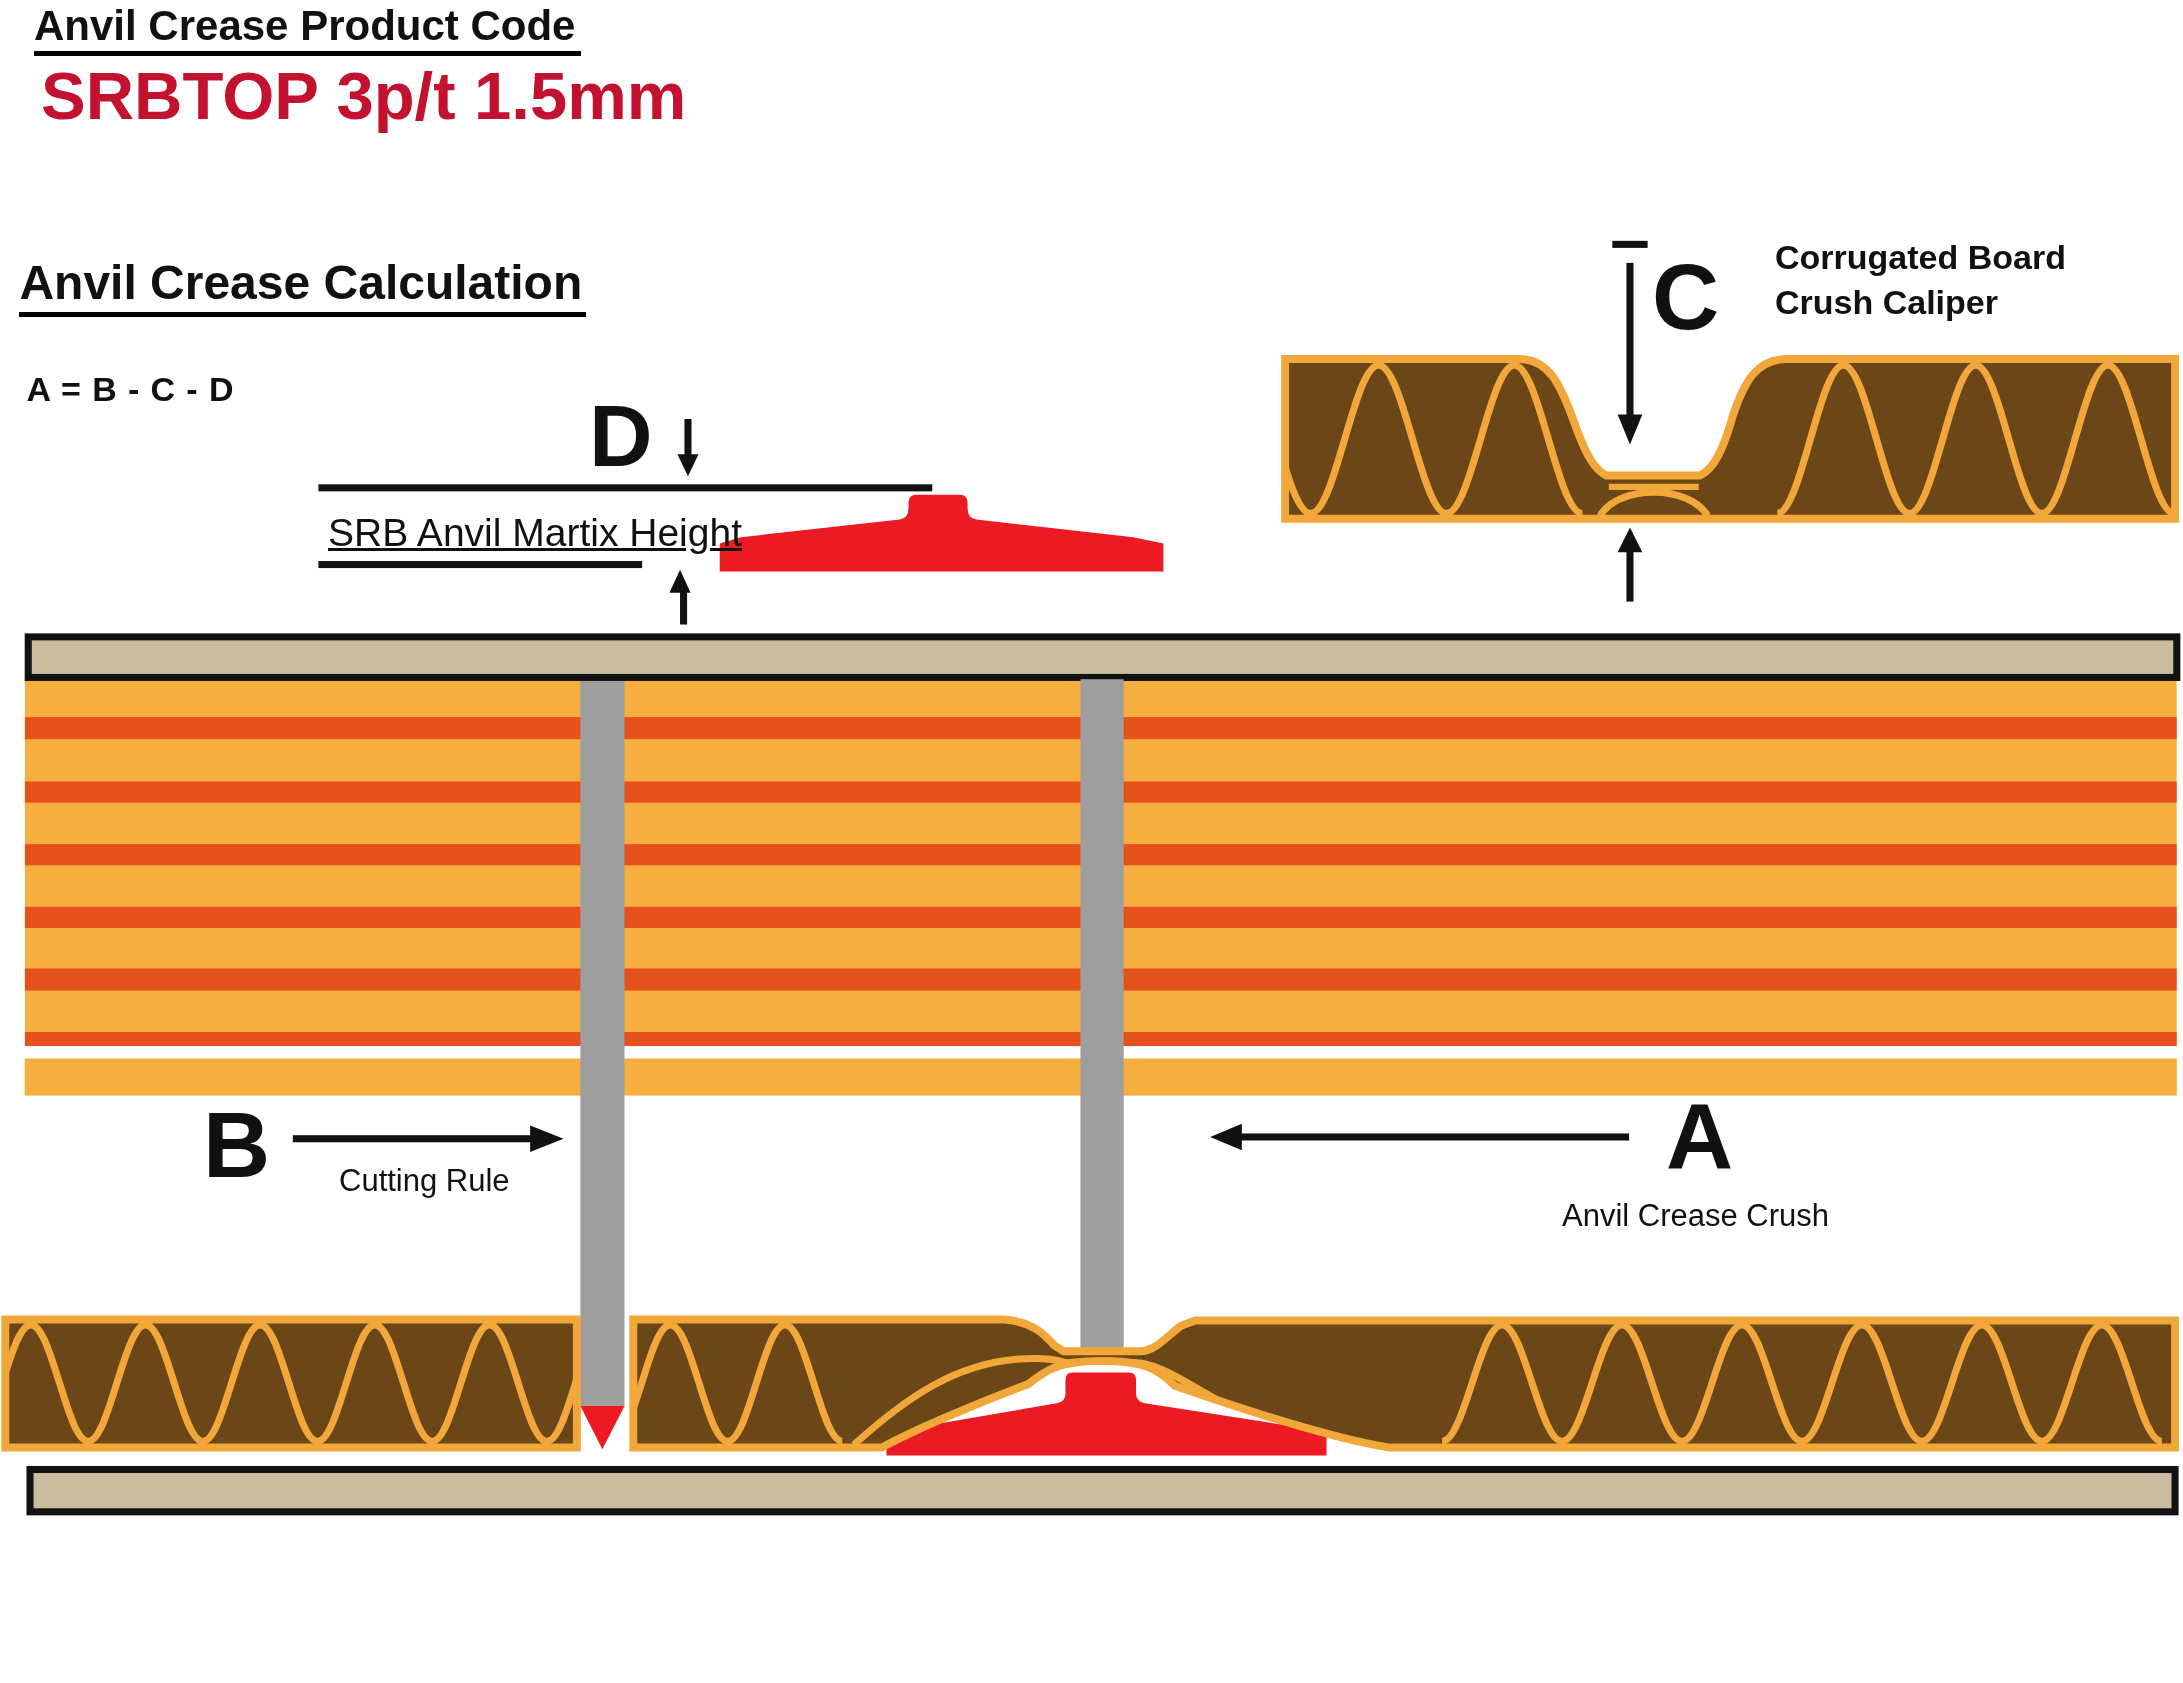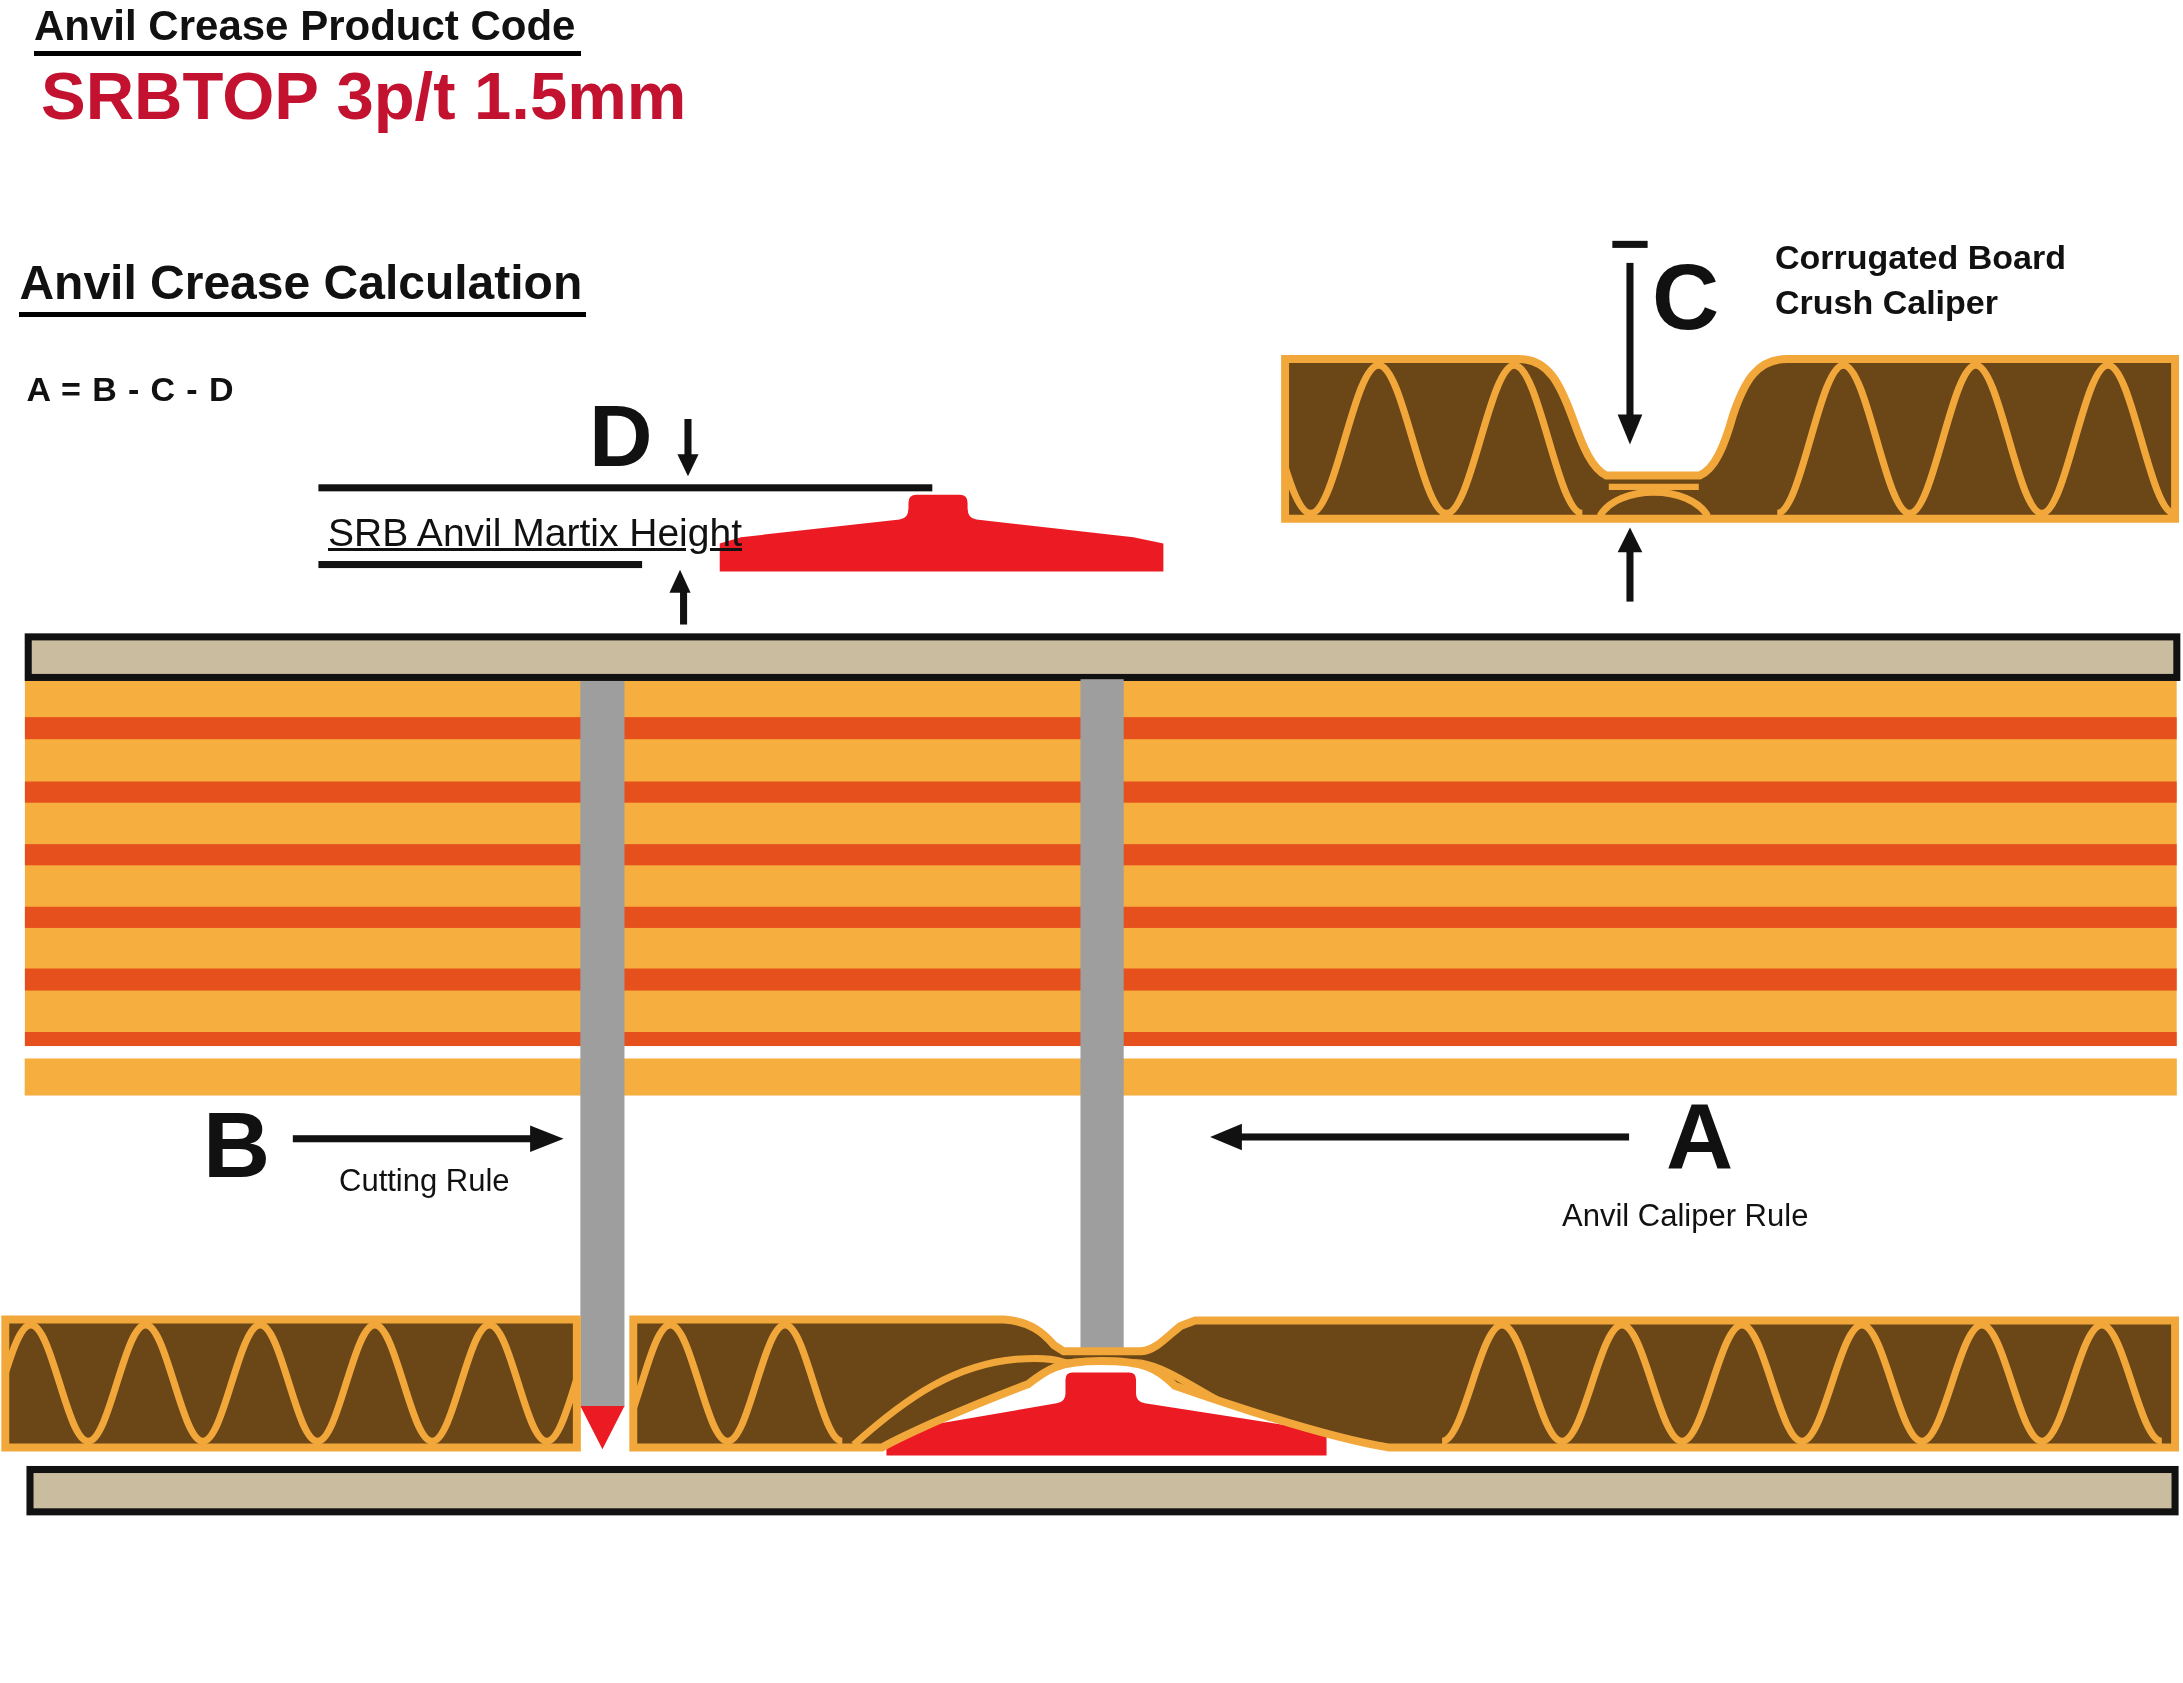--- a/index.html
+++ b/index.html
@@ -154,15 +154,15 @@
   <div class="t letter c-letter">C</div>
   <div class="t c-caption">
     <div>Corrugated Board</div>
     <div>Crush Caliper</div>
   </div>
 
   <div class="t letter b-letter">B</div>
   <div class="t b-caption">Cutting Rule</div>
 
   <div class="t letter a-letter">A</div>
-  <div class="t a-caption">Anvil Caliper Rule</div>
+  <div class="t a-caption">Anvil Crease Crush</div>
 </div>
 
 
 </body></html>

